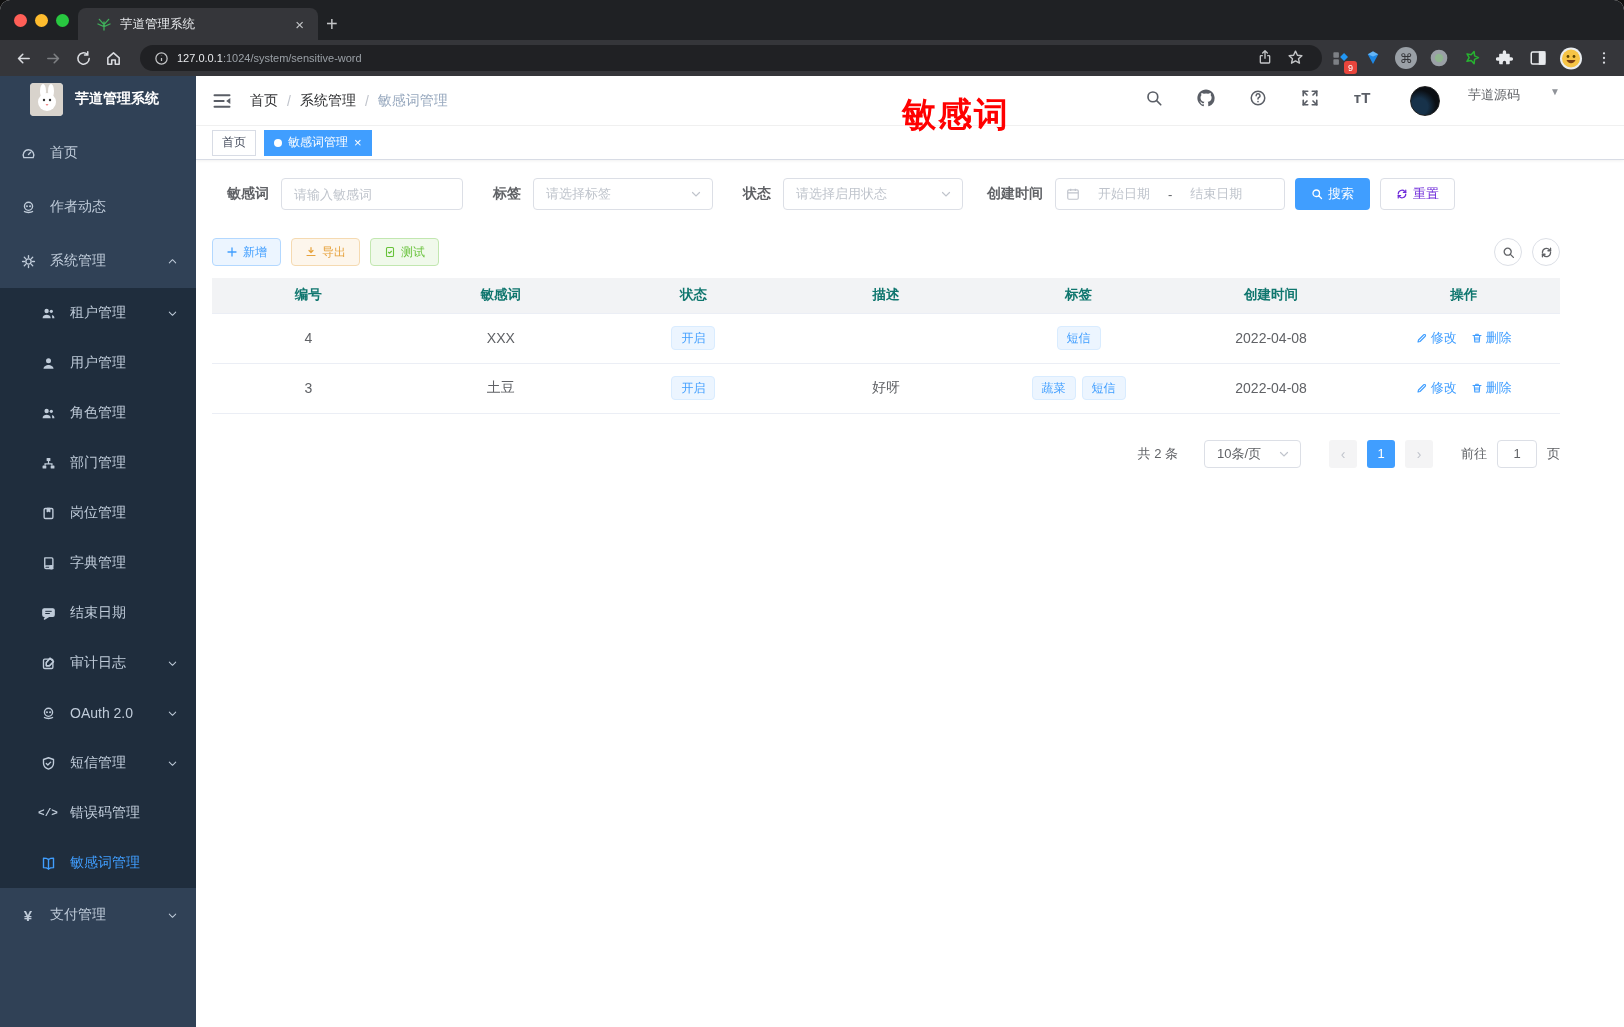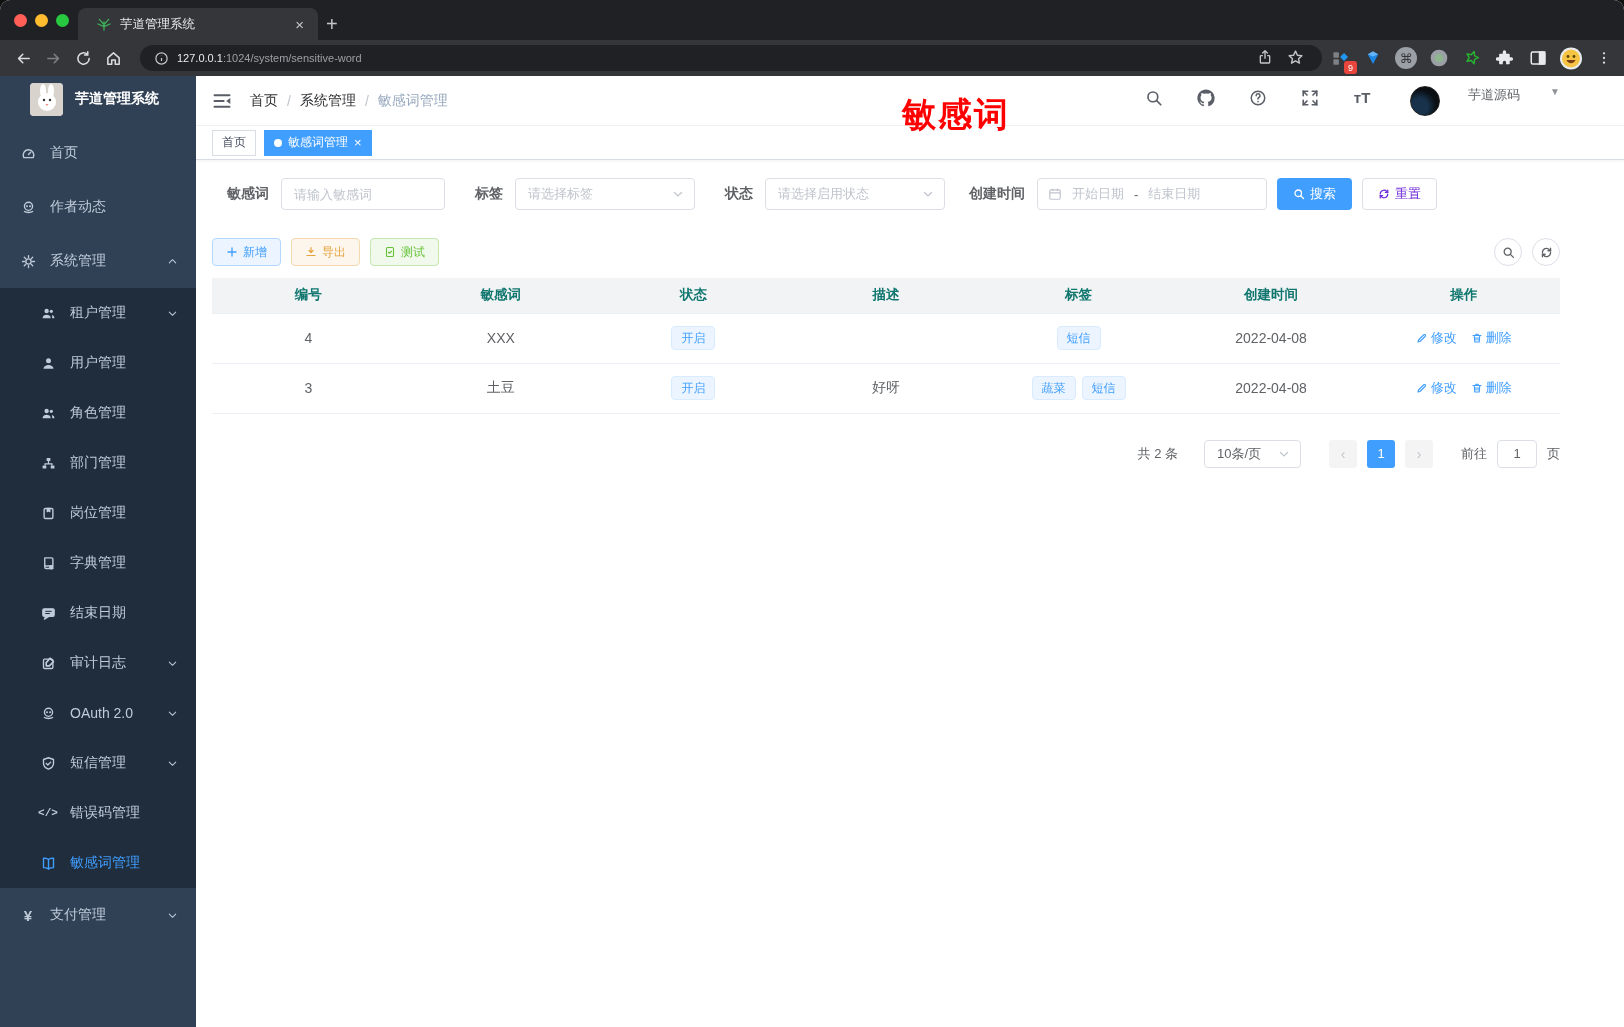--- a/index.html
+++ b/index.html
@@ -75,23 +75,23 @@
 
   
   .filter-bar{display:flex;align-items:center;margin:18px 64px 0 16px;padding-left:15px}
   .f-label{font-size:14px;font-weight:600;color:#606266;margin-right:12px;white-space:nowrap}
   .el-input{height:32px;border:1px solid #dcdfe6;border-radius:4px;display:flex;align-items:center;background:#fff;font-size:13px}
   .el-input input{border:none;outline:none;width:100%;height:100%;padding:0 12px;font-size:13px;color:#606266;background:transparent;font-family:inherit}
   .el-input input::placeholder{color:#bfc4cc}
   .ph{color:#bfc4cc;padding-left:12px;flex:1;white-space:nowrap;overflow:hidden}
   .sel-arrow{color:#c0c4cc;margin-right:10px;display:flex}
   .sel-arrow svg{width:12px;height:12px}
-  .w174{width:164px}.w180{width:180px}.w230{width:230px}
+  .w174{width:182px}.w180{width:180px}.w230{width:230px}
   .mr30{margin-right:30px}.mr24{margin-right:24px}
-  .date-range{padding:0 10px;color:#bfc4cc}
+  .date-range{padding:0 10px;gap:8px;color:#bfc4cc}
   .date-range .dph{width:72px;text-align:center;white-space:nowrap}
   .cal-ic{display:flex;color:#c0c4cc}
   .cal-ic svg{width:14px;height:14px}
 
   .btn{height:32px;border-radius:4px;display:inline-flex;align-items:center;justify-content:center;font-size:13px;
     padding:0 15px;cursor:pointer;gap:5px;border:1px solid transparent;white-space:nowrap}
   .btn svg{width:12px;height:12px}
   .btn-primary{background:#409eff;color:#fff}
   .btn-default{background:#fff;border-color:#dcdfe6;color:#6d28d9}
   .btn-sm{height:28px;font-size:12px;padding:0 13px}

